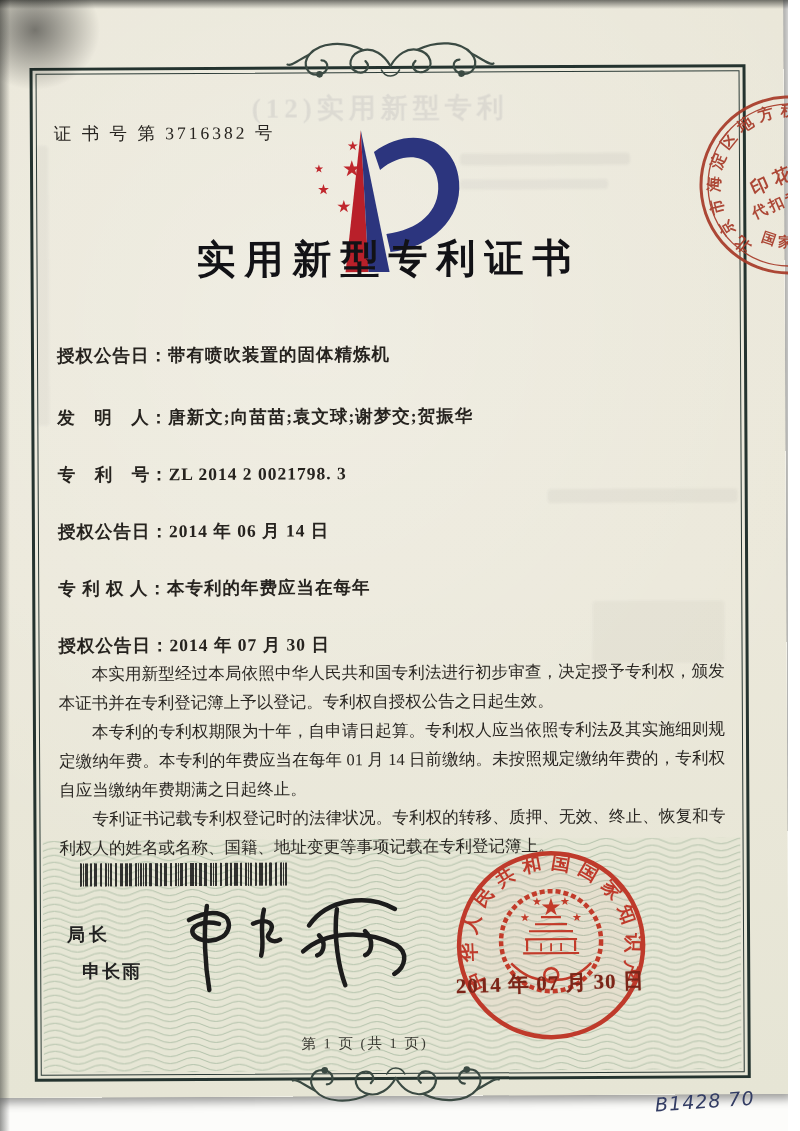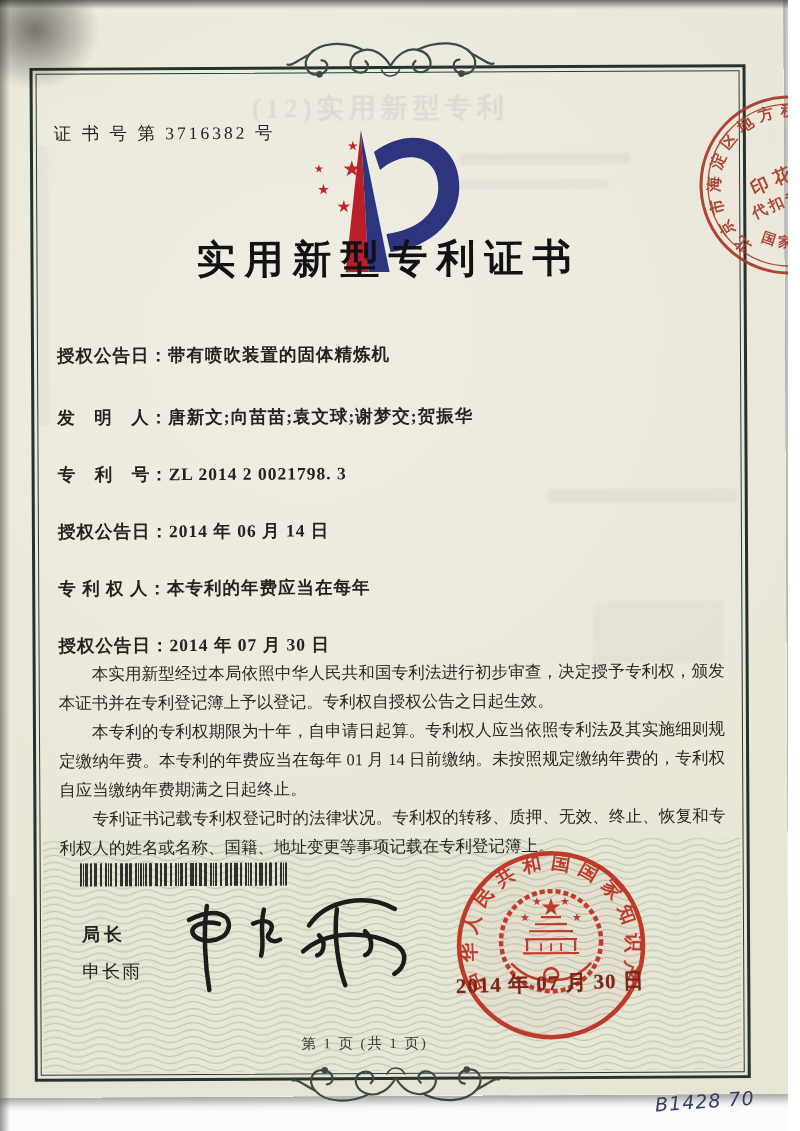--- a/index.html
+++ b/index.html
@@ -49,23 +49,23 @@
   .paras { position:absolute; left:66px; top:664px; width:666px; font-size:16.5px;
     line-height:1.76; color:#2a2723; text-align:justify; }
   .paras p { text-indent:2em; margin:0; }
 
   .barcode { position:absolute; left:86px; top:868px; width:210px; height:23px; opacity:.88;
     background:
       repeating-linear-gradient(90deg,#181818 0 2px, rgba(0,0,0,0) 2px 5px),
       repeating-linear-gradient(90deg,#181818 0 1px, rgba(0,0,0,0) 1px 7px),
       repeating-linear-gradient(90deg, rgba(0,0,0,0) 0 3px, #181818 3px 4px, rgba(0,0,0,0) 4px 11px); }
 
-  .signer { position:absolute; left:88px; top:927px; font-size:18px; font-weight:700;
+  .signer { position:absolute; left:73px; top:927px; font-size:18px; font-weight:700;
     color:#222; letter-spacing:4px; }
-  .signer-name { position:absolute; left:88px; top:964px; font-size:18px; font-weight:400;
+  .signer-name { position:absolute; left:88px; top:964px; font-size:18px; font-weight:700;
     color:#222; letter-spacing:2px; }
   .signature { position:absolute; left:175px; top:885px; }
 
   .seal { position:absolute; left:457px; top:852px; }
   .seal-date { position:absolute; left:450px; top:976px; width:212px; text-align:center;
     font-size:21px; font-weight:700; color:#7c2518; letter-spacing:1px;
     transform:rotate(-1.5deg); text-shadow:0 0 1px rgba(124,37,24,.4); }
 
   .footer-page { position:absolute; left:40px; top:1040px; width:660px; text-align:center;
     font-size:14.5px; color:#3a3a33; letter-spacing:2px; }

